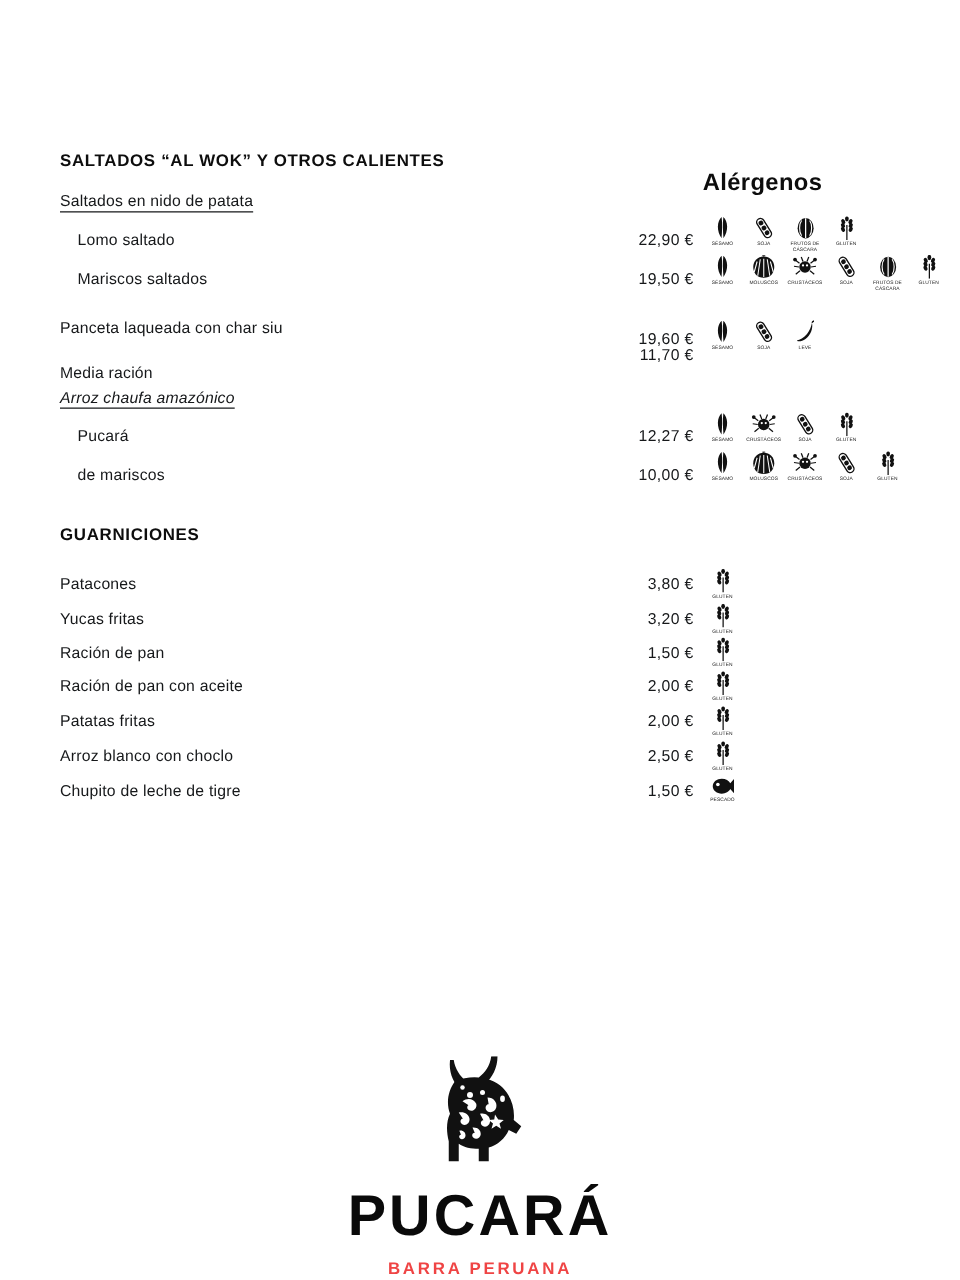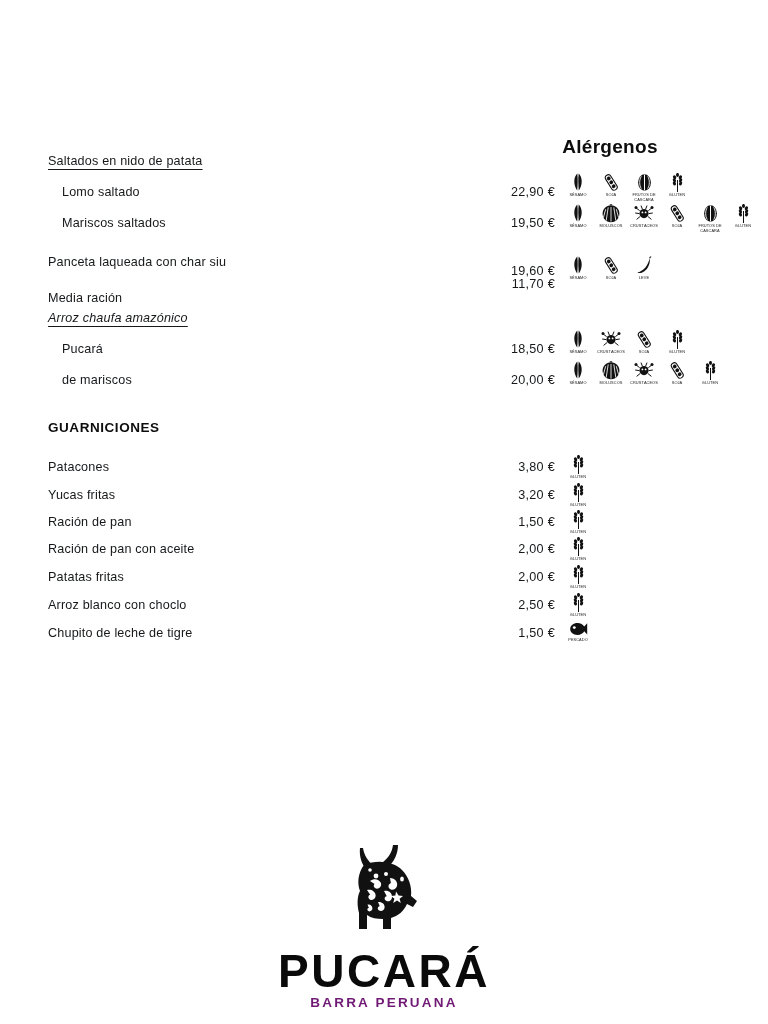--- a/index.html
+++ b/index.html
@@ -123,32 +123,33 @@
   }
   .logo-word {
     margin-top: 6px;
     font-size: 46px;
     font-weight: bold;
     letter-spacing: 2.5px;
     color: #0a0a0a;
     line-height: 48px;
   }
   .logo-sub {
-    margin-top: 0;
+    margin-top: 11px;
     font-size: 13.5px;
     font-weight: bold;
     letter-spacing: 2.2px;
-    color: #701a75;
+    color: #ef4444;
   }
 </style>
 </head>
 <body>
 
 <div class="page">
 
+  <div class="section-title" style="top:121px;">SALTADOS “AL WOK” Y OTROS CALIENTES</div>
 
   <div class="allergens-header" style="top:136px;">Alérgenos</div>
 
   <div class="item-name sub" style="top:154px;">Saltados en nido de patata</div>
 
   <div class="item-name indent" style="top:185px;">Lomo saltado</div>
   <div class="price" style="top:185px;">22,90 €</div>
   <div class="allergen-group" style="top:173px;">
     <div class="allergen">
       <svg width="16" height="19" viewBox="0 0 16 19">
@@ -309,21 +310,21 @@
         <path d="M13.6 2.2 C14.6 6.6 12.4 12.4 8.4 15.2 C5.6 17.2 2.6 17.6 1.4 16.4 C3.8 16.0 7.2 14.2 9.6 11.2 C11.8 8.4 13.0 5.0 13.6 2.2 Z" fill="#111"></path>
         <path d="M13.6 2.2 C13.9 1.4 14.4 0.9 15.2 0.8" stroke="#111" stroke-width="1.1" fill="none"></path>
       </svg>
       <div class="allergen-label">LEVE</div>
     </div>
   </div>
 
   <div class="item-name sub" style="top:311px;font-style:italic;">Arroz chaufa amazónico</div>
 
   <div class="item-name indent" style="top:342px;">Pucará</div>
-  <div class="price" style="top:342px;">18,50 €</div>
+  <div class="price" style="top:342px;">12,27 €</div>
   <div class="allergen-group" style="top:330px;">
     <div class="allergen">
       <svg width="16" height="19" viewBox="0 0 16 19">
         <path d="M7.2 17.6 C5.4 15 4.2 11.5 4.3 8.2 C4.4 4.9 5.5 2.2 7.3 0.6 C7.6 3.3 7.8 6 7.7 9 C7.6 12 7.5 14.9 7.2 17.6 Z" fill="#111"></path>
         <path d="M8.8 17.6 C8.5 14.9 8.4 12 8.3 9 C8.2 6 8.4 3.3 8.7 0.6 C10.5 2.2 11.6 4.9 11.7 8.2 C11.8 11.5 10.6 15 8.8 17.6 Z" fill="#111"></path>
       </svg>
       <div class="allergen-label">SÉSAMO</div>
     </div>
     <div class="allergen">
       <svg width="20" height="19" viewBox="0 0 20 19">
@@ -371,21 +372,21 @@
           <ellipse cx="10.6" cy="7.4" rx="1.5" ry="2.1" transform="rotate(28 10.6 7.4)"></ellipse>
           <ellipse cx="4.4" cy="10.5" rx="1.5" ry="2.1" transform="rotate(-28 4.4 10.5)"></ellipse>
           <ellipse cx="10.6" cy="10.5" rx="1.5" ry="2.1" transform="rotate(28 10.6 10.5)"></ellipse>
         </g>
       </svg>
       <div class="allergen-label">GLUTEN</div>
     </div>
   </div>
 
   <div class="item-name indent" style="top:373px;">de mariscos</div>
-  <div class="price" style="top:373px;">20,00 €</div>
+  <div class="price" style="top:373px;">10,00 €</div>
   <div class="allergen-group" style="top:361px;">
     <div class="allergen">
       <svg width="16" height="19" viewBox="0 0 16 19">
         <path d="M7.2 17.6 C5.4 15 4.2 11.5 4.3 8.2 C4.4 4.9 5.5 2.2 7.3 0.6 C7.6 3.3 7.8 6 7.7 9 C7.6 12 7.5 14.9 7.2 17.6 Z" fill="#111"></path>
         <path d="M8.8 17.6 C8.5 14.9 8.4 12 8.3 9 C8.2 6 8.4 3.3 8.7 0.6 C10.5 2.2 11.6 4.9 11.7 8.2 C11.8 11.5 10.6 15 8.8 17.6 Z" fill="#111"></path>
       </svg>
       <div class="allergen-label">SÉSAMO</div>
     </div>
     <div class="allergen">
       <svg width="18" height="19" viewBox="0 0 18 19">

